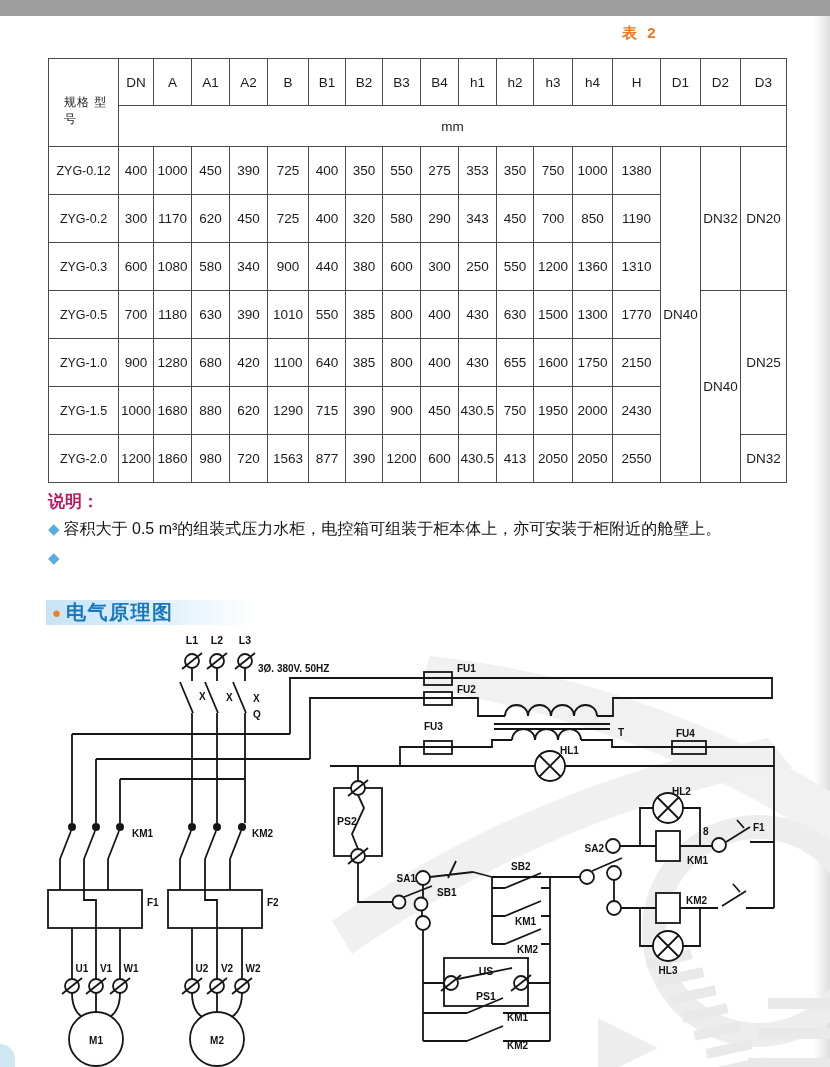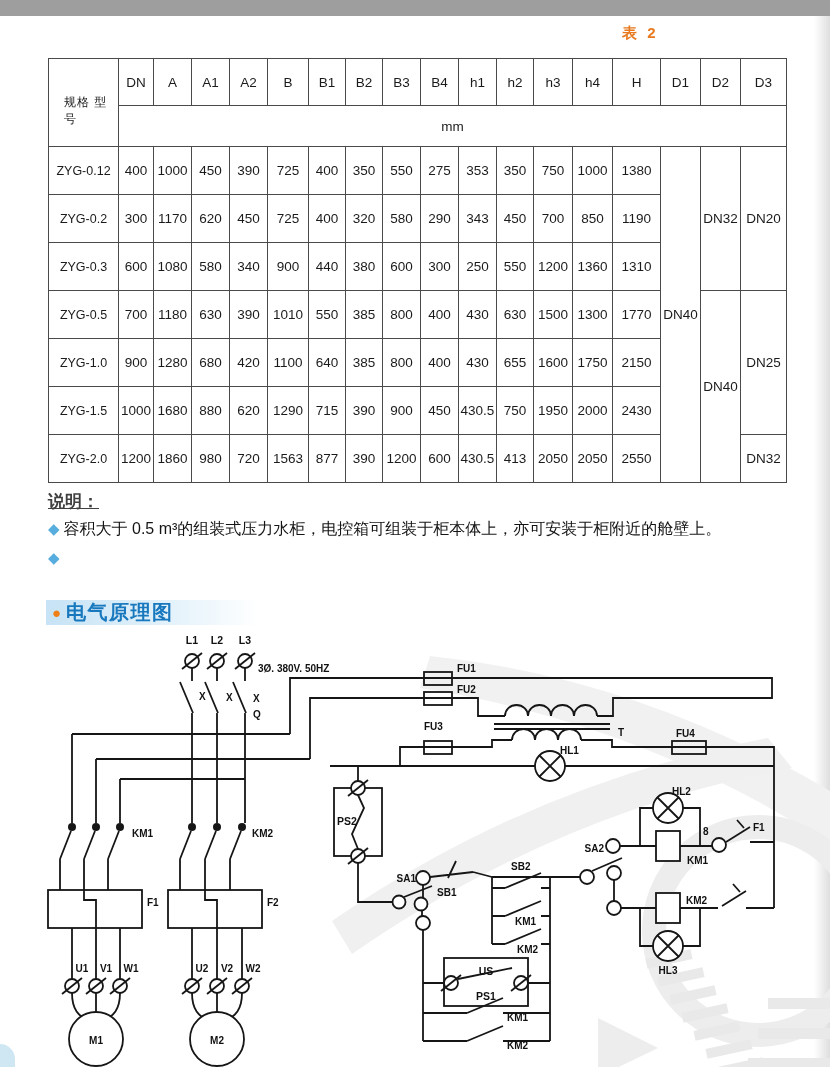--- a/index.html
+++ b/index.html
@@ -23,21 +23,21 @@
   thead tr.hdr{height:47px;}
   thead tr.unitrow{height:41px;}
   tbody tr{height:48px;padding-left:28px;}
   th.model-head{text-align:left;vertical-align:bottom;font-size:12px;
         padding:0 2px 18px 15px;letter-spacing:1px;}
   th.model-cell{font-size:12.5px;}
   td.unit-cell{font-size:13.5px;}
 
   
   .notes{position:absolute;left:48px;top:474px;width:744px;color:#141414;}
-  .notes-heading{color:#404040;font-weight:bold;font-size:17px;margin:0 0 5px 0;text-decoration:underline;}
+  .notes-heading{color:#be185d;font-weight:bold;font-size:17px;margin:0 0 5px 0;}
   .note{display:flex;align-items:flex-start;font-size:16px;line-height:1.42;margin:0 0 6px 0;}
   .note .diamond{color:#57aede;font-size:15px;line-height:1.5;margin-right:4px;flex:0 0 auto;}
 
   
   .section-bar{position:absolute;left:46px;top:584px;width:212px;height:25px;
       display:flex;align-items:center;padding-left:6px;box-sizing:border-box;
       background:linear-gradient(90deg,#c7e3f5 0%,#e4f2fb 60%,rgba(255,255,255,0) 100%);}
   .section-bar .bullet{color:#ef8019;font-size:15px;margin-right:5px;line-height:1;}
   .section-bar .title{color:#1778be;font-weight:bold;font-size:20px;letter-spacing:1.5px;}
 

